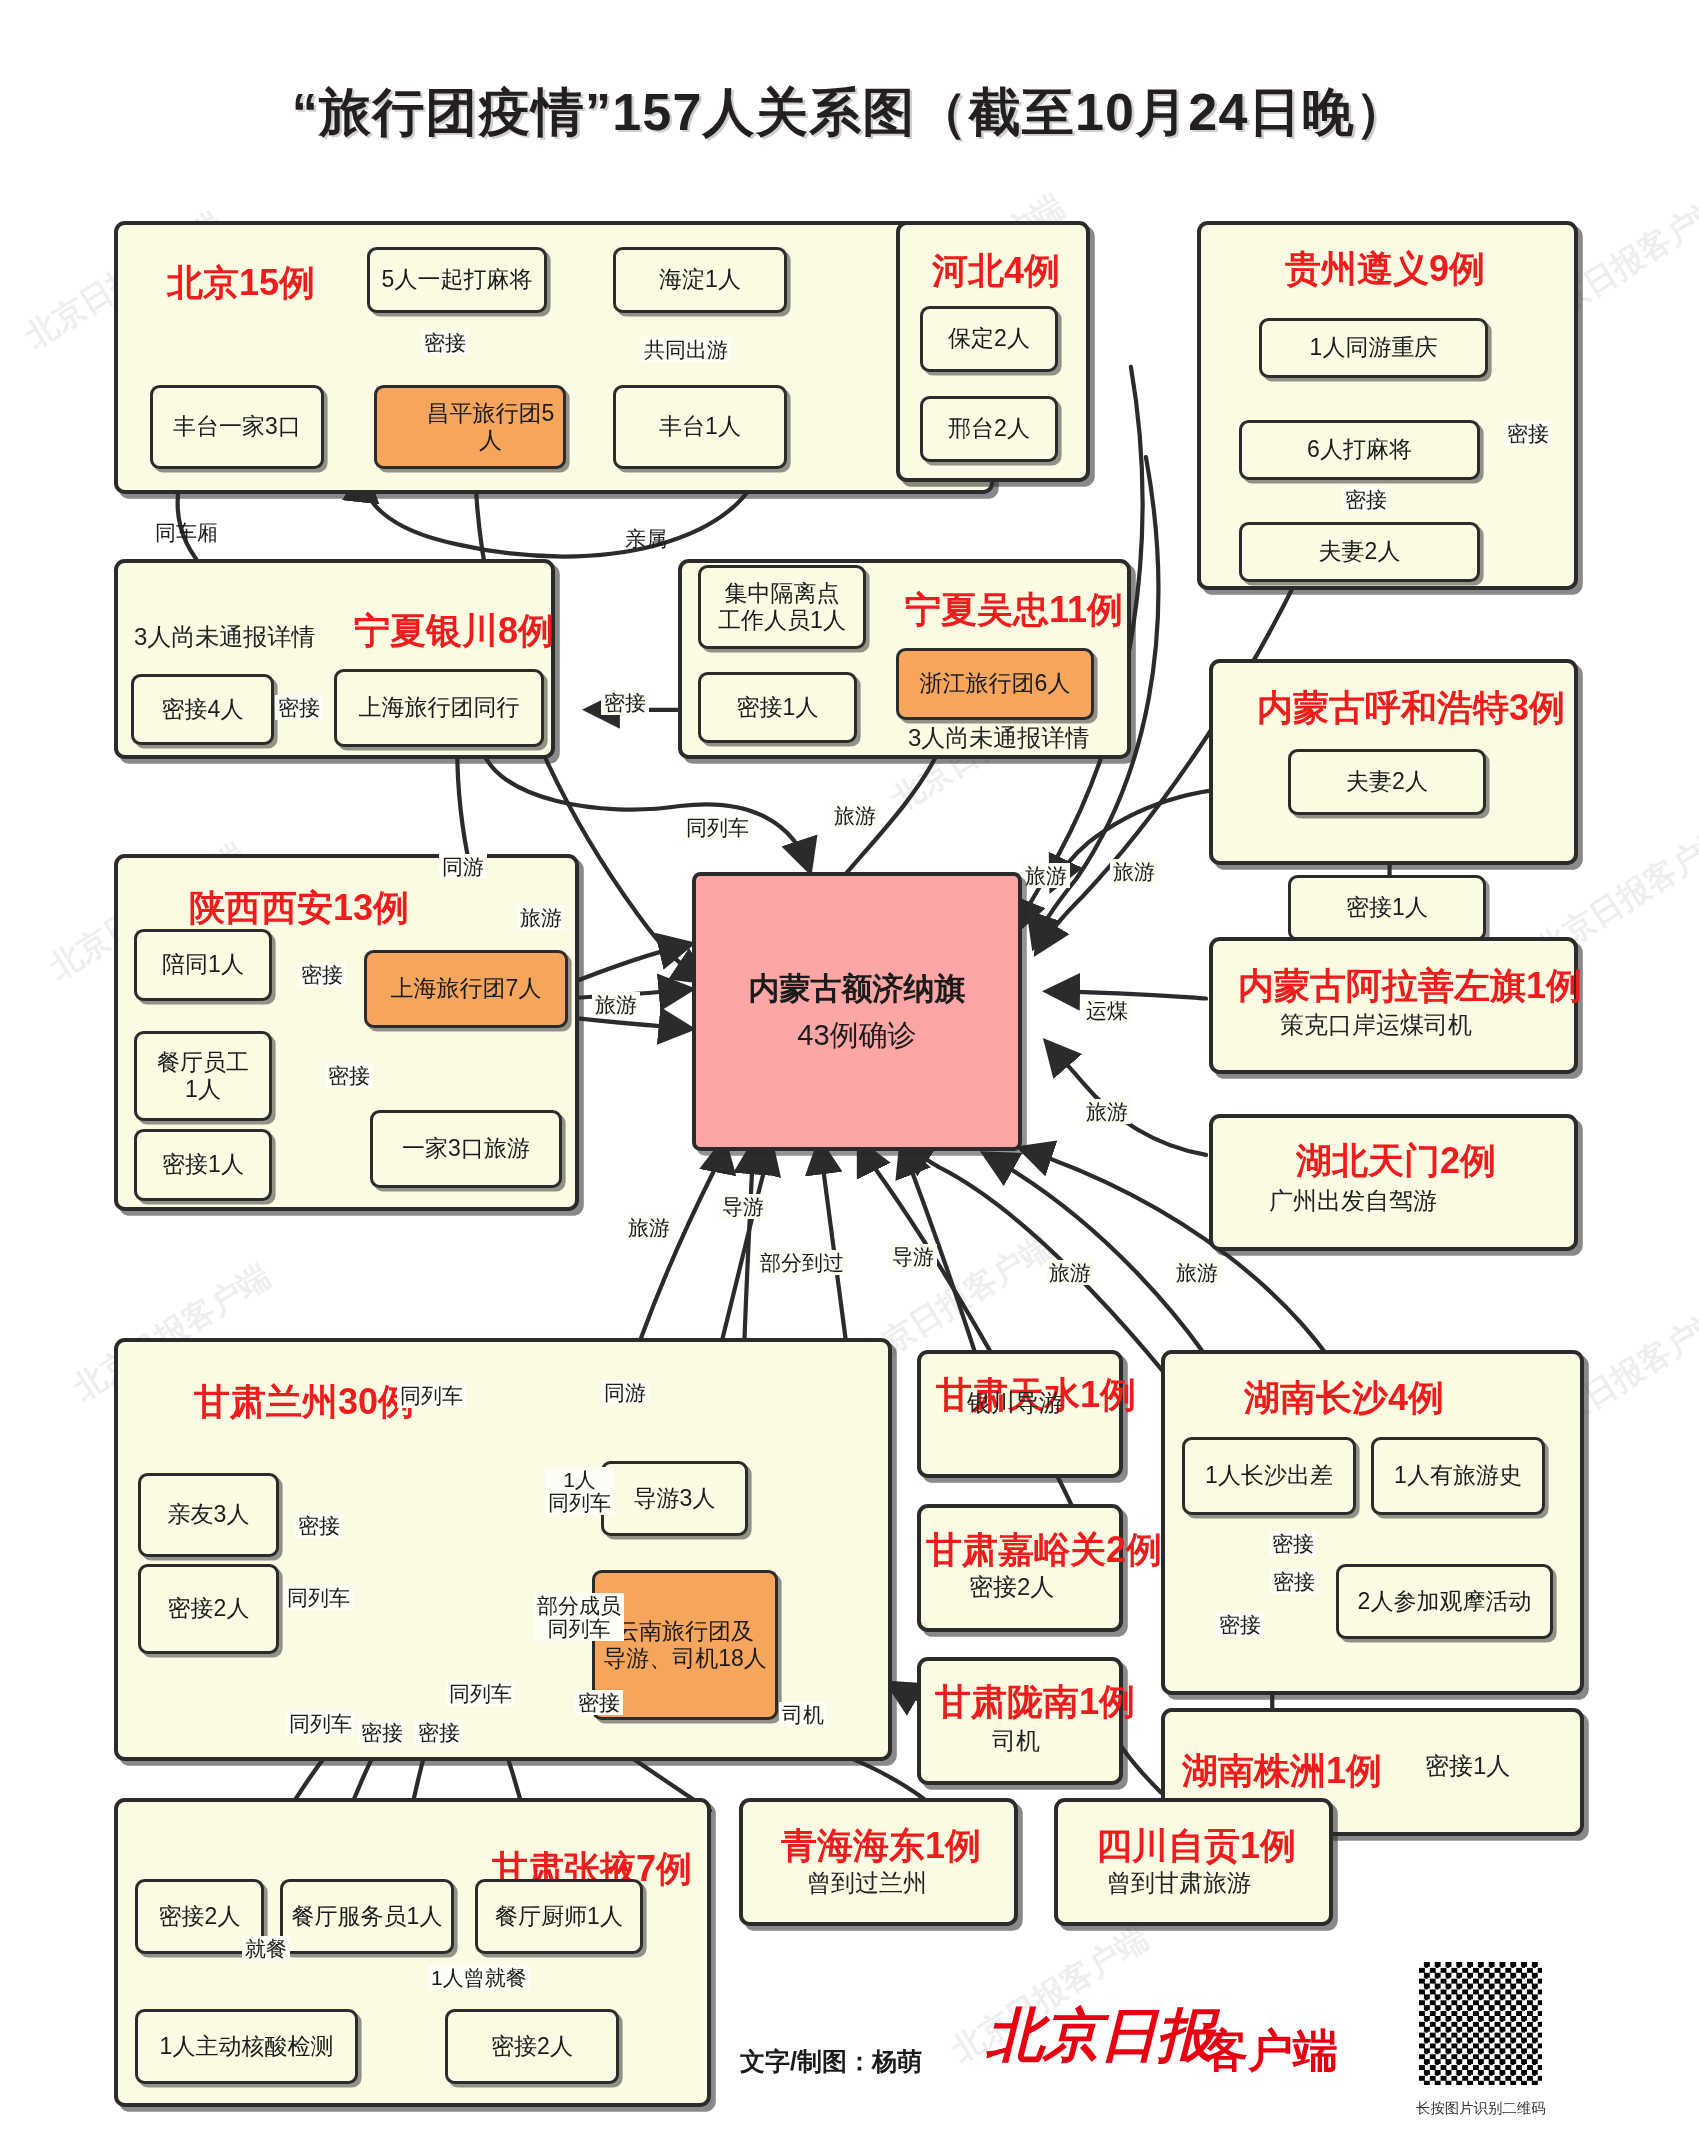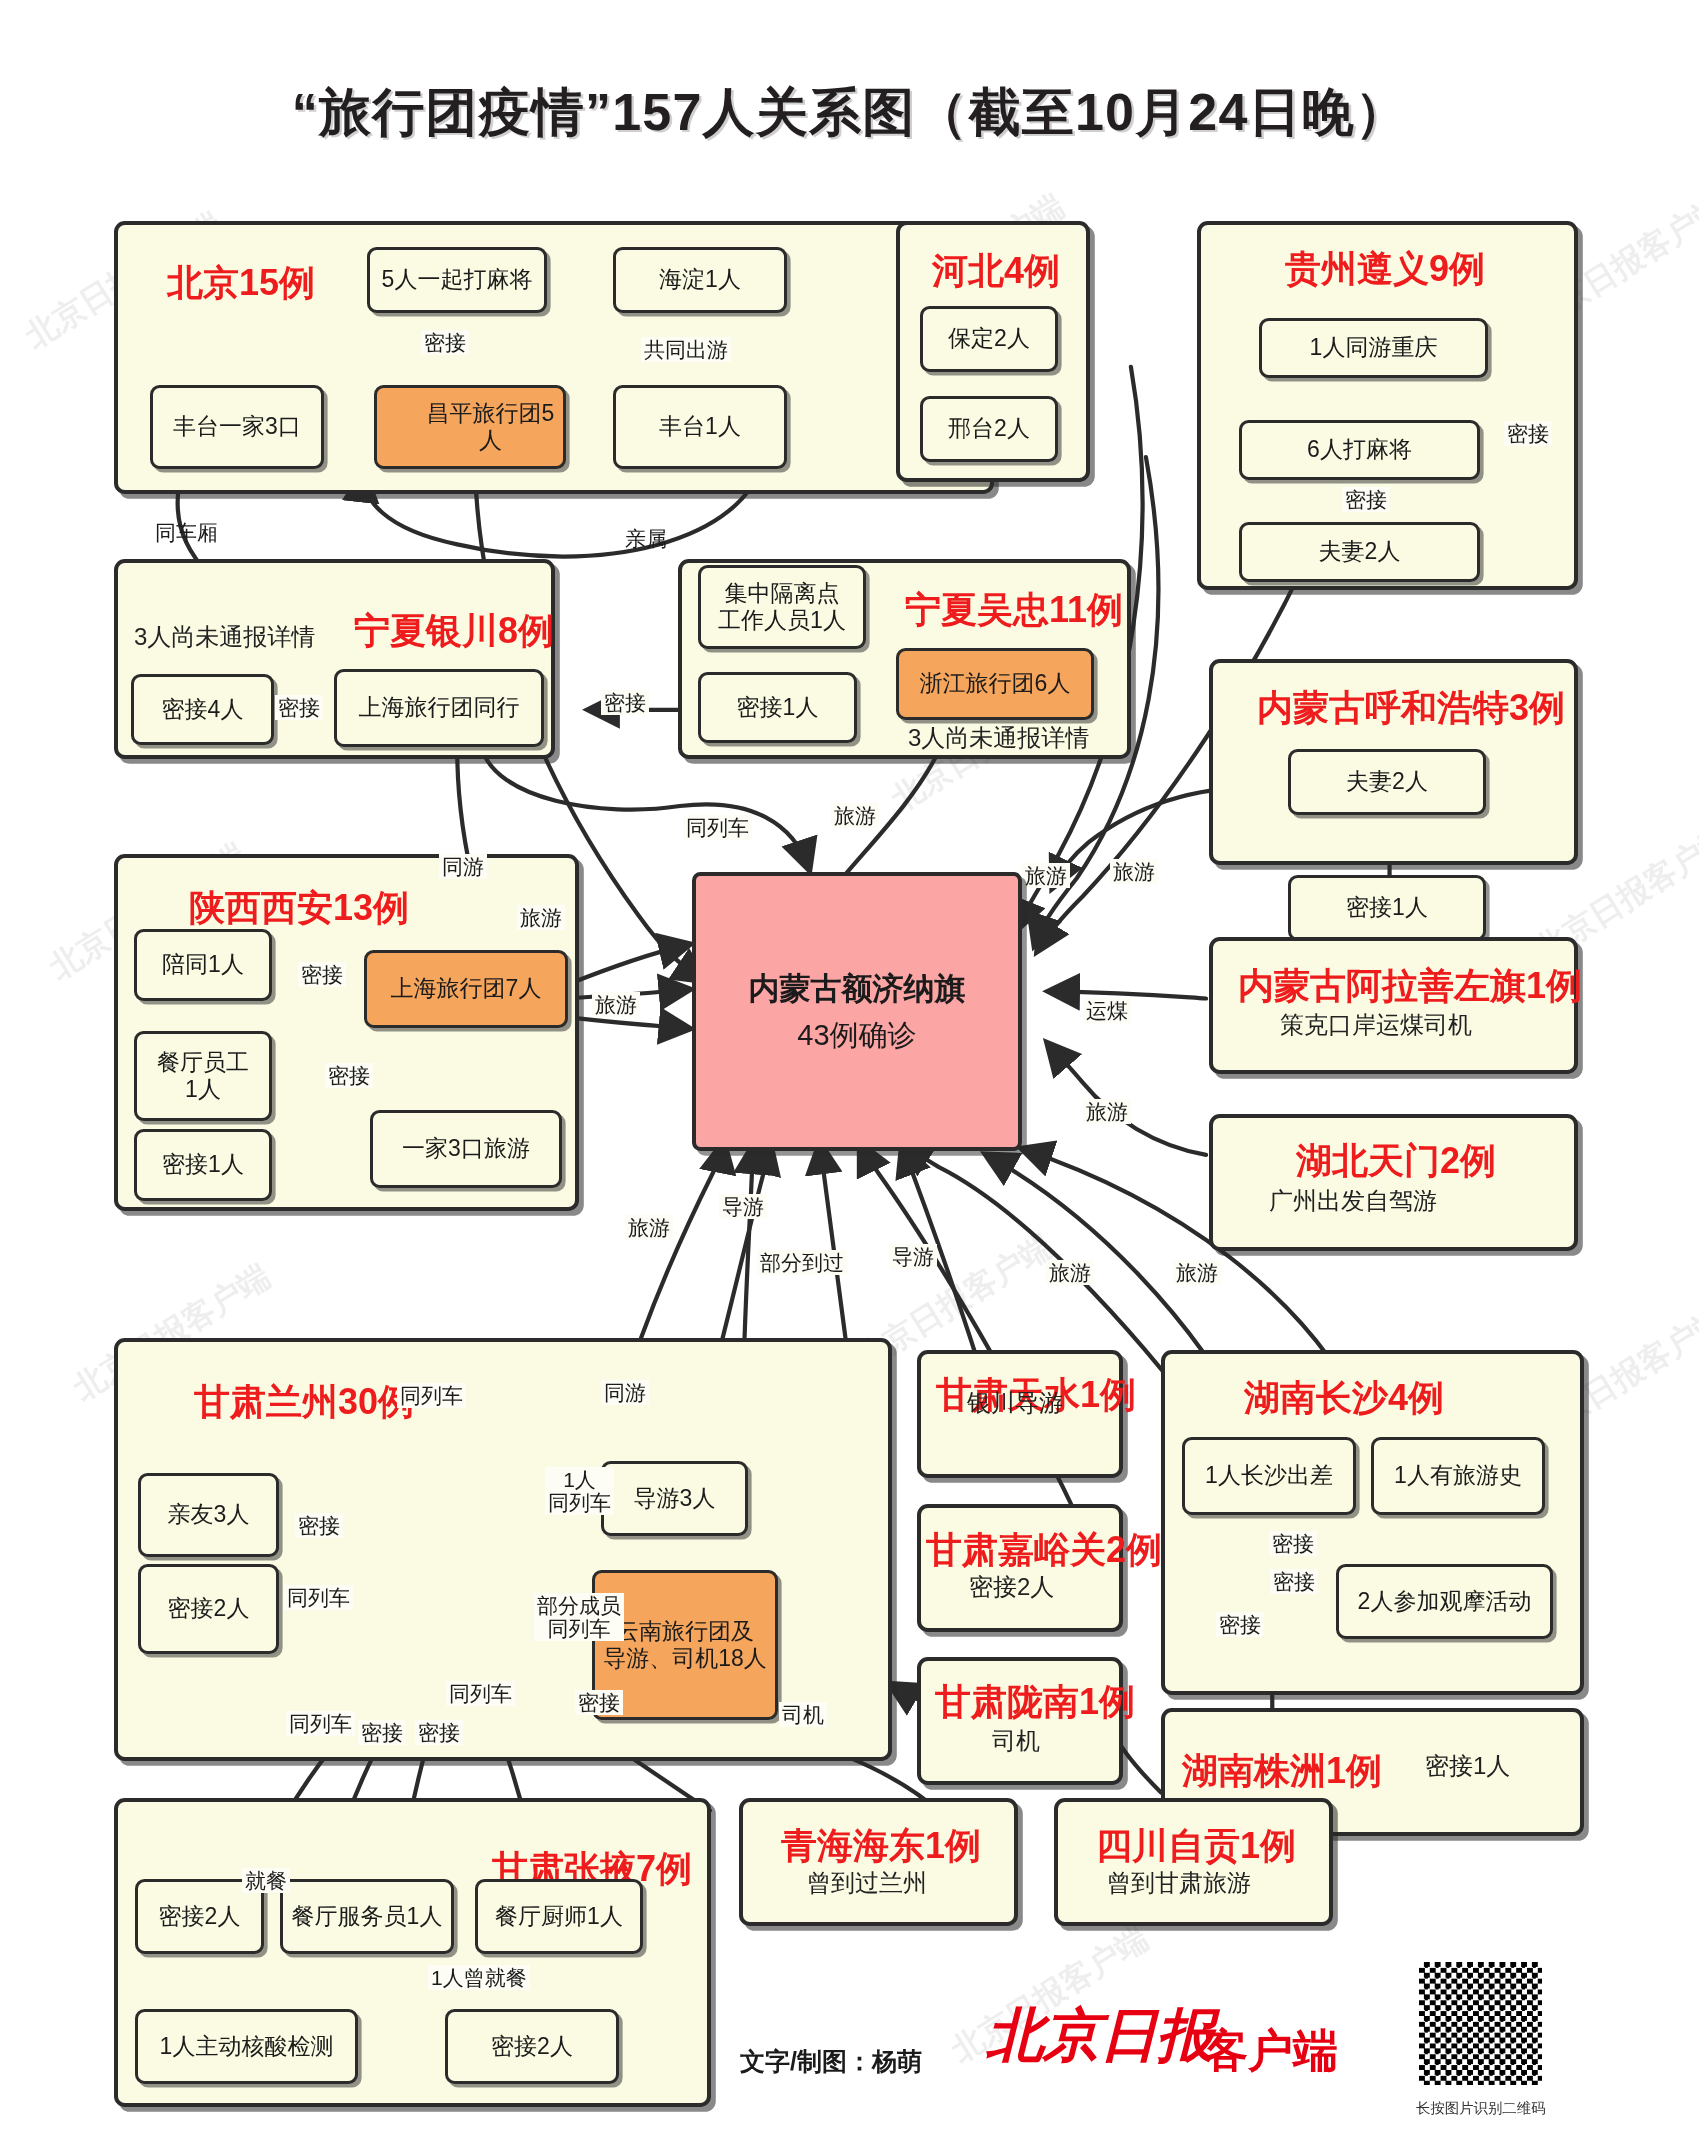--- a/index.html
+++ b/index.html
@@ -293,21 +293,21 @@
   <div class="ptitle" style="left:1182px;top:1747px;">湖南株洲1例</div>
   <div class="psub" style="left:1425px;top:1750px;">密接1人</div>
 
   <div class="panel" style="left:114px;top:1798px;width:589px;height:301px;"></div>
   <div class="ptitle" style="left:492px;top:1845px;">甘肃张掖7例</div>
   <div class="node" style="left:135px;top:1879px;width:129px;height:75px;">密接2人</div>
   <div class="node" style="left:280px;top:1879px;width:174px;height:75px;">餐厅服务员1人</div>
   <div class="node" style="left:475px;top:1879px;width:168px;height:75px;">餐厅厨师1人</div>
   <div class="node" style="left:135px;top:2009px;width:223px;height:75px;">1人主动核酸检测</div>
   <div class="node" style="left:445px;top:2009px;width:174px;height:75px;">密接2人</div>
-  <div class="elab" style="left:242px;top:1868px;">就餐</div>
+  <div class="elab" style="left:242px;top:1936px;">就餐</div>
   <div class="elab" style="left:428px;top:1965px;">1人曾就餐</div>
 
   <div class="panel" style="left:739px;top:1798px;width:271px;height:120px;"></div>
   <div class="ptitle" style="left:781px;top:1822px;">青海海东1例</div>
   <div class="psub" style="left:807px;top:1867px;">曾到过兰州</div>
 
   <div class="panel" style="left:1054px;top:1798px;width:271px;height:120px;"></div>
   <div class="ptitle" style="left:1096px;top:1822px;">四川自贡1例</div>
   <div class="psub" style="left:1107px;top:1867px;">曾到甘肃旅游</div>
 

